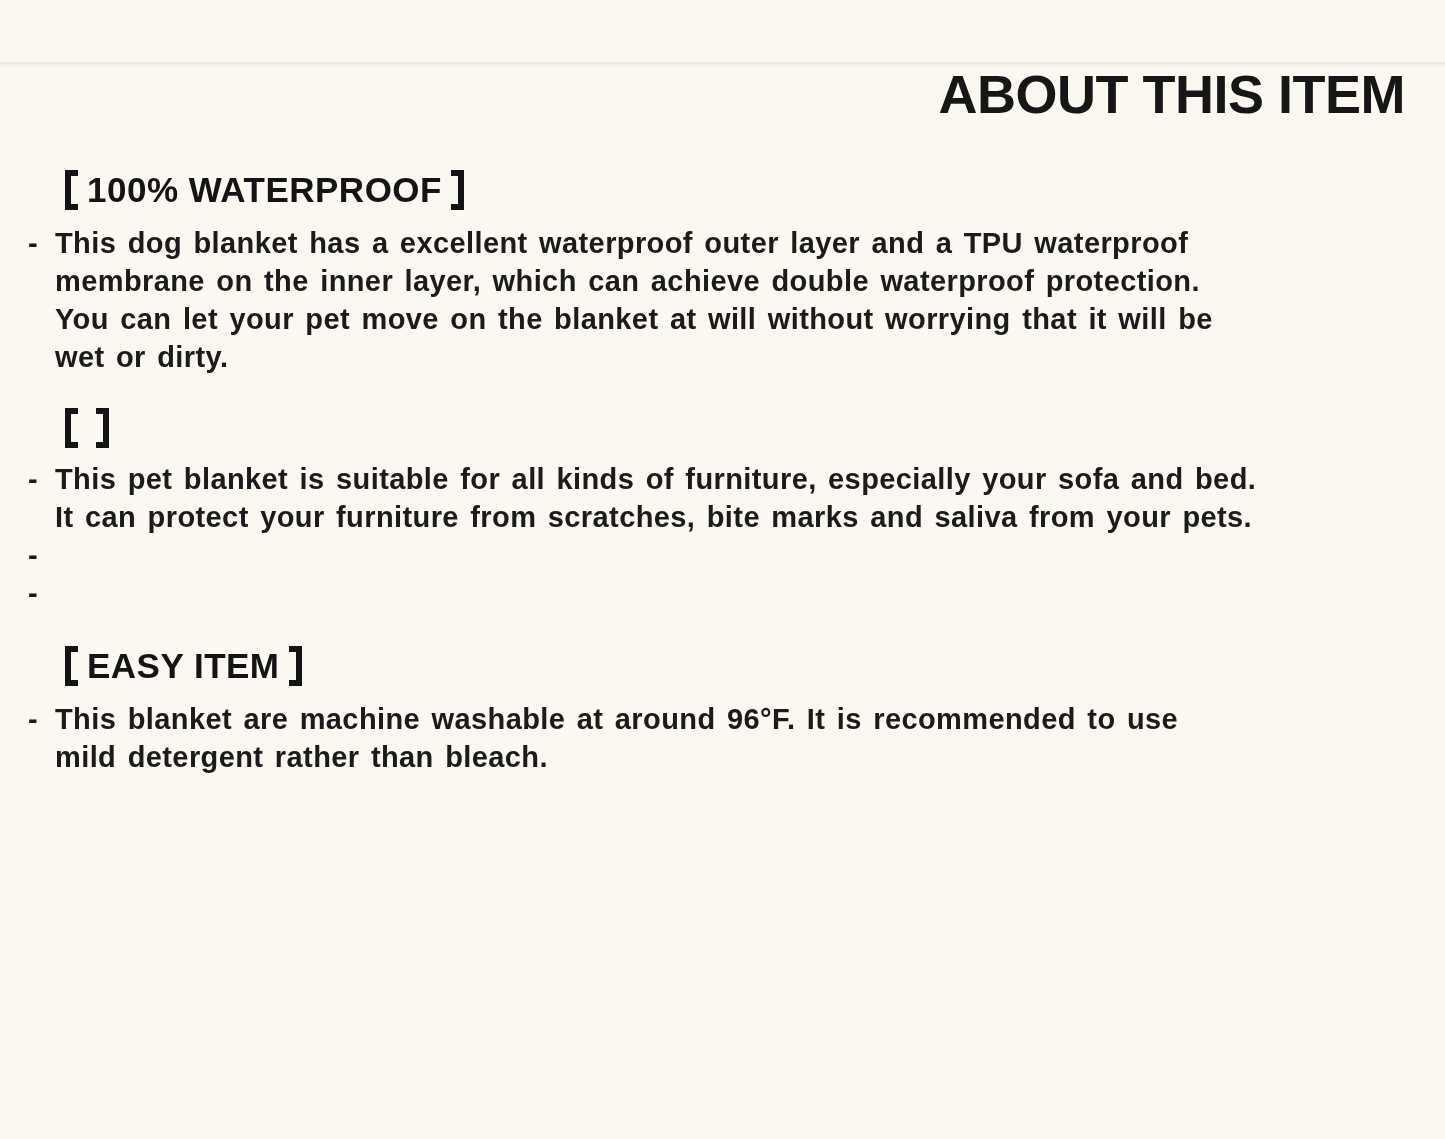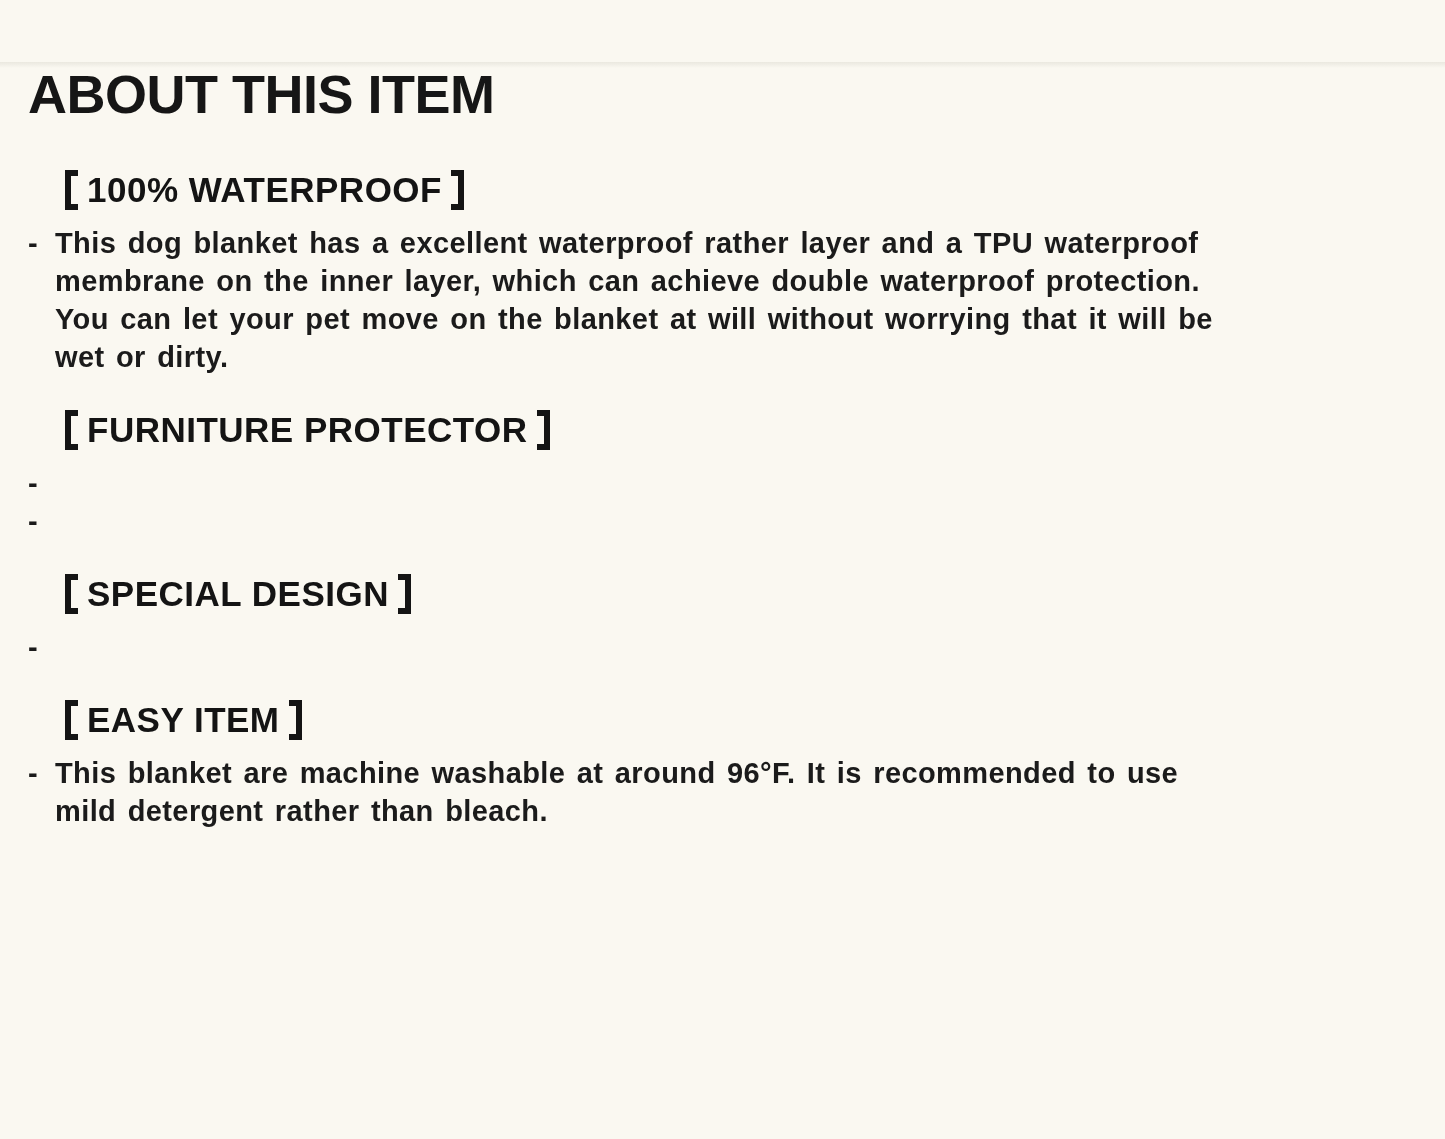--- a/index.html
+++ b/index.html
@@ -29,21 +29,21 @@
     pointer-events: none;
   }
   .edge.top {
     top: 0;
     height: 6px;
     background: linear-gradient(to bottom, #e6e4db, #faf8f1);
     opacity: 0.8;
   }
   h1.title {
     margin: 62px 0 0 0;
-    text-align: left;
+    text-align: right;
     font-size: 54px;
     line-height: 64px;
     font-weight: bold;
     letter-spacing: -0.5px;
     color: #161616;
   }
   section.block { margin: 0; }
   h2.heading {
     display: flex;
     align-items: center;
@@ -99,50 +99,46 @@
   <h1 class="title">ABOUT THIS ITEM</h1>
 
   <section class="block">
     <h2 class="heading">
       <span class="br l"></span>
       <span class="hlabel">100% WATERPROOF</span>
       <span class="br r"></span>
     </h2>
     <div class="para">
       <span class="dash">-</span>
-      <p class="ptext">This dog blanket has a excellent waterproof rather layer and a TPU waterproof
+      <p class="ptext">This dog blanket has a excellent waterproof outer layer and a TPU waterproof
 membrane on the inner layer, which can achieve double waterproof protection.
 You can let your pet move on the blanket at will without worrying that it will be
 wet or dirty.</p>
     </div>
   </section>
 
   <section class="block">
     <h2 class="heading">
       <span class="br l"></span>
-      <span class="hlabel">FURNITURE PROTECTOR</span>
       <span class="br r"></span>
     </h2>
     <div class="para">
       <span class="dash">-</span>
+      <p class="ptext">This pet blanket is suitable for all kinds of furniture, especially your sofa and bed.
+It can protect your furniture from scratches, bite marks and saliva from your pets.</p>
     </div>
   </section>
 
   <section class="block">
     <div class="para">
       <span class="dash">-</span>
     </div>
   </section>
 
   <section class="block">
-    <h2 class="heading">
-      <span class="br l"></span>
-      <span class="hlabel">SPECIAL DESIGN</span>
-      <span class="br r"></span>
-    </h2>
     <div class="para">
       <span class="dash">-</span>
     </div>
   </section>
 
   <section class="block">
     <h2 class="heading">
       <span class="br l"></span>
       <span class="hlabel">EASY ITEM</span>
       <span class="br r"></span>

